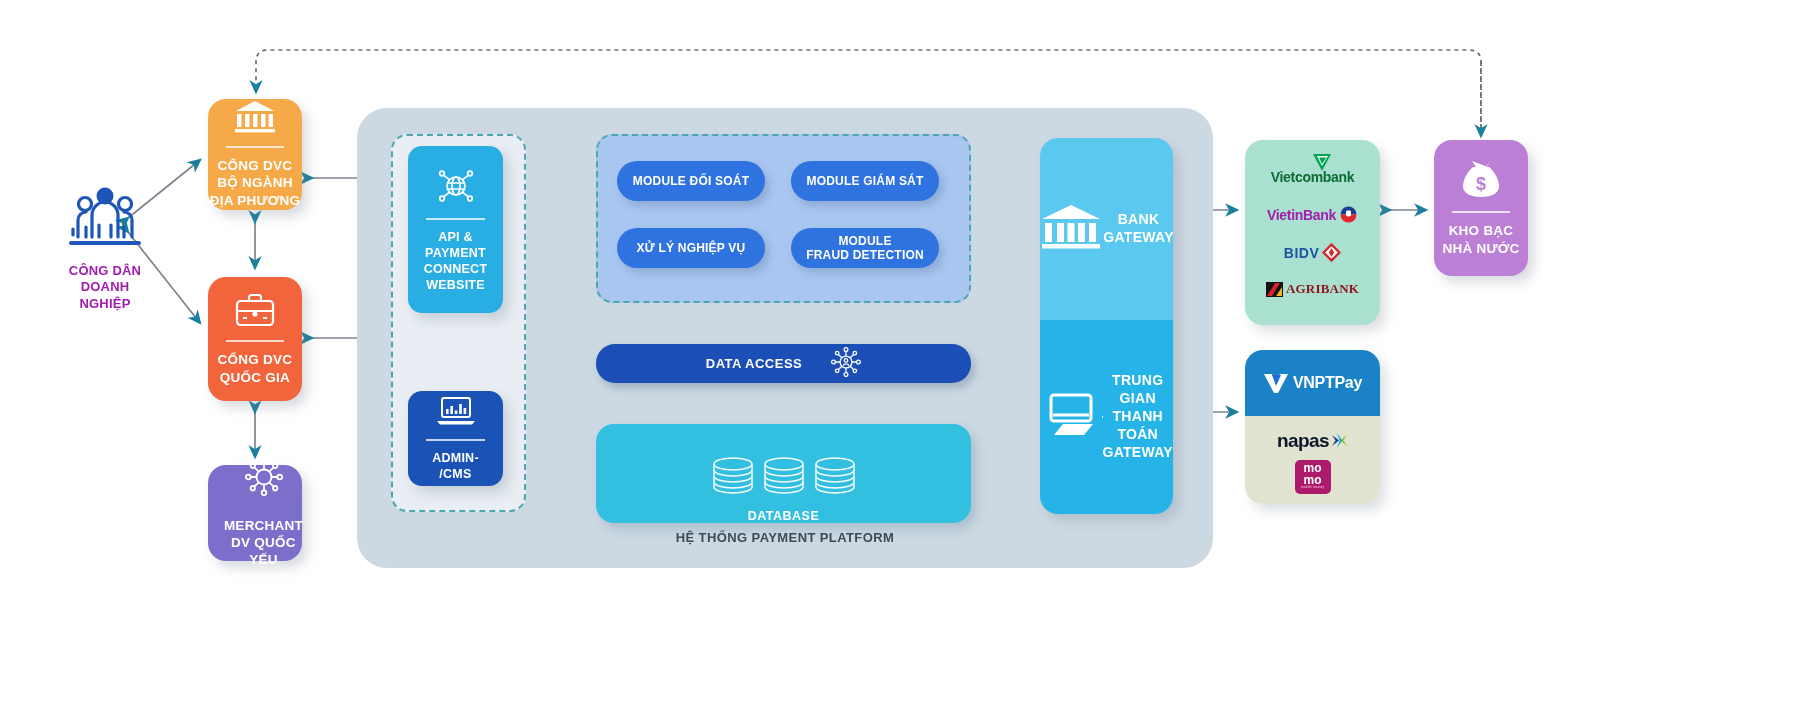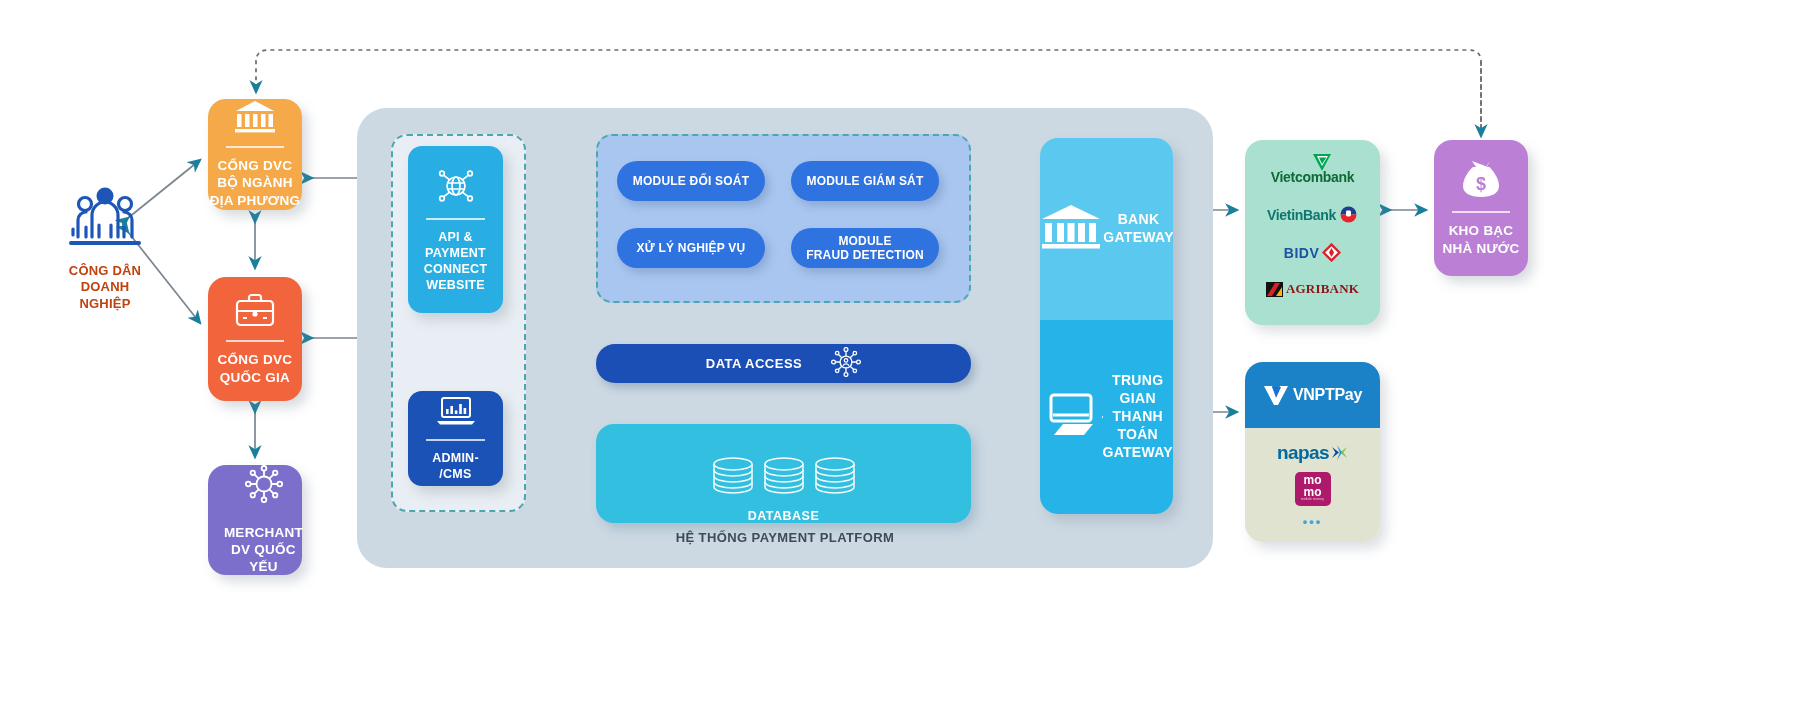--- a/index.html
+++ b/index.html
@@ -4,31 +4,31 @@
 <style>
   html,body{margin:0;padding:0;background:#ffffff;}
   body{width:1802px;height:720px;font-family:"Liberation Sans",sans-serif;overflow:hidden;}
   #stage{position:relative;width:1802px;height:720px;background:#fff;}
 
   .abs{position:absolute;box-sizing:border-box;}
 
   
   #citizen{left:40px;top:185px;width:130px;text-align:center;}
   #citizen .ico{color:#1d56b8;}
-  #citizen .lbl{margin-top:8px;font-size:13px;font-weight:bold;color:#c2410c;line-height:1.25;letter-spacing:.2px;}
+  #citizen .lbl{margin-top:8px;font-size:13px;font-weight:bold;color:#a21caf;line-height:1.25;letter-spacing:.2px;}
 
   
   .card{border-radius:18px;box-shadow:6px 7px 12px rgba(120,130,145,.28);display:flex;
         flex-direction:column;align-items:center;justify-content:center;color:#fff;text-align:center;}
   .card .divider{width:62%;height:2px;background:rgba(255,255,255,.75);margin:8px 0 9px 0;}
   .card .cap{font-size:13.5px;font-weight:bold;line-height:1.28;letter-spacing:.25px;}
 
   #box-moit{left:208px;top:99px;width:94px;height:111px;background:#f5a949;}
   #box-dvcqg{left:208px;top:277px;width:94px;height:124px;background:#f2643c;}
-  #box-merchant{left:208px;top:465px;width:94px;height:110px;background:#7b6fcb;padding-left:17px;}
+  #box-merchant{left:208px;top:465px;width:94px;height:96px;background:#7b6fcb;padding-left:17px;}
 
   
   #platform{left:357px;top:108px;width:856px;height:460px;background:#ccd9e3;border-radius:30px;}
   #platform-label{left:357px;top:530px;width:856px;text-align:center;font-size:13px;font-weight:bold;
                   color:#3f4a57;letter-spacing:.4px;}
 
   
   #api-col{left:391px;top:134px;width:135px;height:378px;border:2px dashed #4aa7ab;border-radius:16px;
            background:#e8eef3;}
   #box-api{left:408px;top:146px;width:95px;height:167px;background:#29aee4;border-radius:14px;}
@@ -65,21 +65,21 @@
   #gw .cap{font-size:14px;font-weight:bold;line-height:1.28;letter-spacing:.3px;}
 
   
   #banks{left:1245px;top:140px;width:135px;height:185px;background:#a9e0cf;border-radius:18px;
          display:flex;flex-direction:column;align-items:center;justify-content:space-evenly;
          box-shadow:6px 7px 12px rgba(120,130,145,.25);padding:9px 0;}
   .bank-row{display:flex;align-items:center;justify-content:center;gap:3px;}
   .bank-txt{font-size:14px;font-weight:bold;letter-spacing:-.3px;}
 
   
-  #psp{left:1245px;top:362px;width:135px;height:180px;border-radius:18px;overflow:hidden;
+  #psp{left:1245px;top:350px;width:135px;height:154px;border-radius:18px;overflow:hidden;
        box-shadow:6px 7px 12px rgba(120,130,145,.25);}
   #psp .pt{height:66px;background:#1b82c8;display:flex;align-items:center;justify-content:center;gap:4px;}
   #psp .pb{height:114px;background:#dfe3d0;display:flex;flex-direction:column;align-items:center;
            justify-content:center;gap:8px;}
 
   
   #treasury{left:1434px;top:140px;width:94px;height:136px;background:#bb7fd6;}
 
   svg.ov{position:absolute;left:0;top:0;width:1802px;height:720px;pointer-events:none;}
 </style>
@@ -390,21 +390,21 @@
       <div style="position:relative;">
         <svg width="22" height="20" viewBox="0 0 22 20" style="position:absolute;left:40px;top:-15px;">
           <path d="M2 1 H20 L11 18 Z" fill="#00a651"></path>
           <path d="M6 3 H17 L11 13 Z" fill="#fff"></path>
           <path d="M8 4.5 H15.5 L11 11 Z" fill="#00a651"></path>
         </svg>
         <span class="bank-txt" style="color:#0d6b35;">Vietcombank</span>
       </div>
     </div>
     <div class="bank-row">
-      <span class="bank-txt" style="color:#0f766e;">VietinBank</span>
+      <span class="bank-txt" style="color:#a21caf;">VietinBank</span>
       <svg width="19" height="19" viewBox="0 0 19 19">
         <path d="M1.5 9.5 a8 8 0 0 1 16 0 z" fill="#1b3f8f"></path>
         <path d="M1.5 9.5 a8 8 0 0 0 16 0 z" fill="#e8242a"></path>
         <rect x="7" y="5.5" width="5" height="6" rx="1.4" fill="#fff"></rect>
       </svg>
     </div>
     <div class="bank-row">
       <span class="bank-txt" style="color:#1c51a3;letter-spacing:.5px;">BIDV</span>
       <svg width="19" height="19" viewBox="0 0 19 19">
         <rect x="2.7" y="2.7" width="13.6" height="13.6" transform="rotate(45 9.5 9.5)" fill="#d8232a"></rect>
@@ -425,21 +425,21 @@
   <div id="psp" class="abs">
     <div class="pt">
       <svg width="26" height="22" viewBox="0 0 26 22">
         <path d="M1 2 L9 2 L13 14 L17 2 L25 2 L15 21 L11 21 Z" fill="#fff"></path>
         <path d="M9 3 L13.5 13 L18 3 Z" fill="#1b6fd6"></path>
       </svg>
       <span style="color:#fff;font-size:16px;font-weight:bold;letter-spacing:-.3px;">VNPTPay</span>
     </div>
     <div class="pb">
       <div style="display:flex;align-items:center;gap:2px;">
-        <span style="color:#0369a1;font-size:19px;font-weight:bold;letter-spacing:-.6px;">napas</span>
+        <span style="color:#0f172a;font-size:19px;font-weight:bold;letter-spacing:-.6px;">napas</span>
         <svg width="17" height="17" viewBox="0 0 17 17">
           <path d="M1 3 L8 8.5 L1 14 L4.5 8.5 Z" fill="#1b3f8f"></path>
           <path d="M16 3 L9 8.5 L16 14 L12.5 8.5 Z" fill="#8dc63f"></path>
           <path d="M6 1 L11 8.5 L6 16 L8.8 8.5 Z" fill="#00a0df"></path>
         </svg>
       </div>
       <div style="width:36px;height:34px;background:#ae1a6b;border-radius:5px;display:flex;flex-direction:column;
                   align-items:center;justify-content:center;line-height:.95;">
         <span style="color:#fff;font-size:12px;font-weight:bold;">mo</span>
         <span style="color:#fff;font-size:12px;font-weight:bold;">mo</span>

